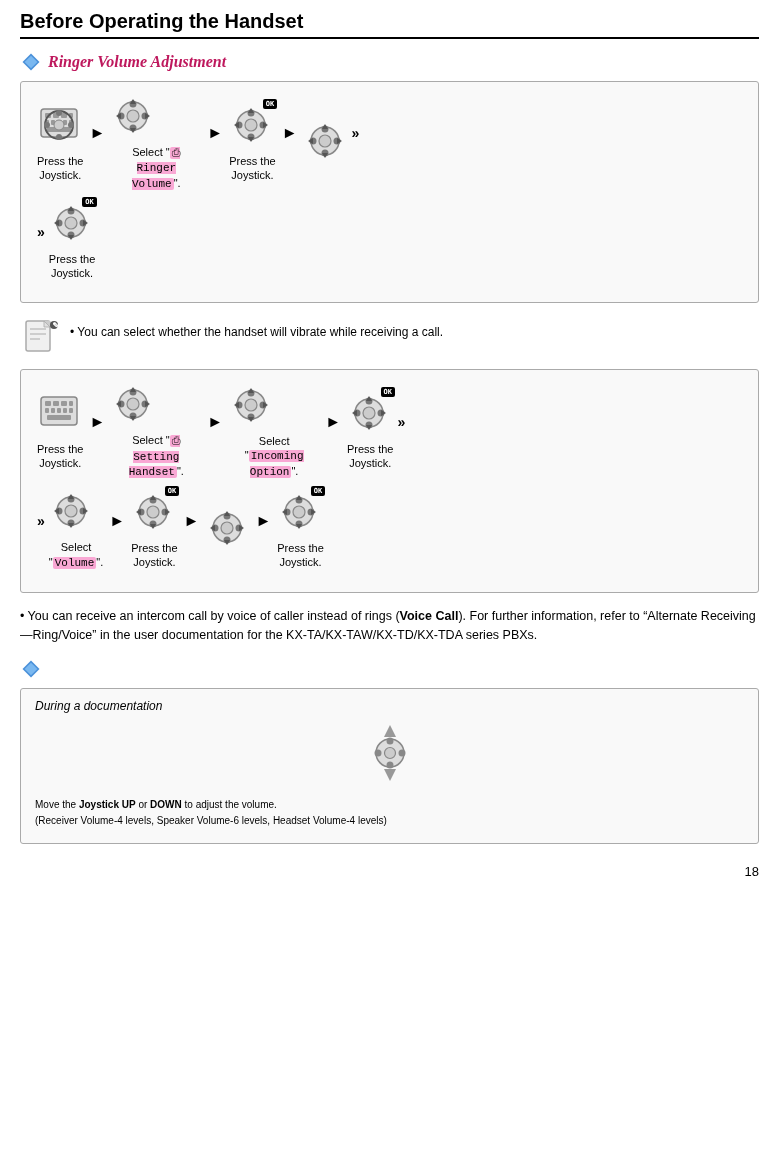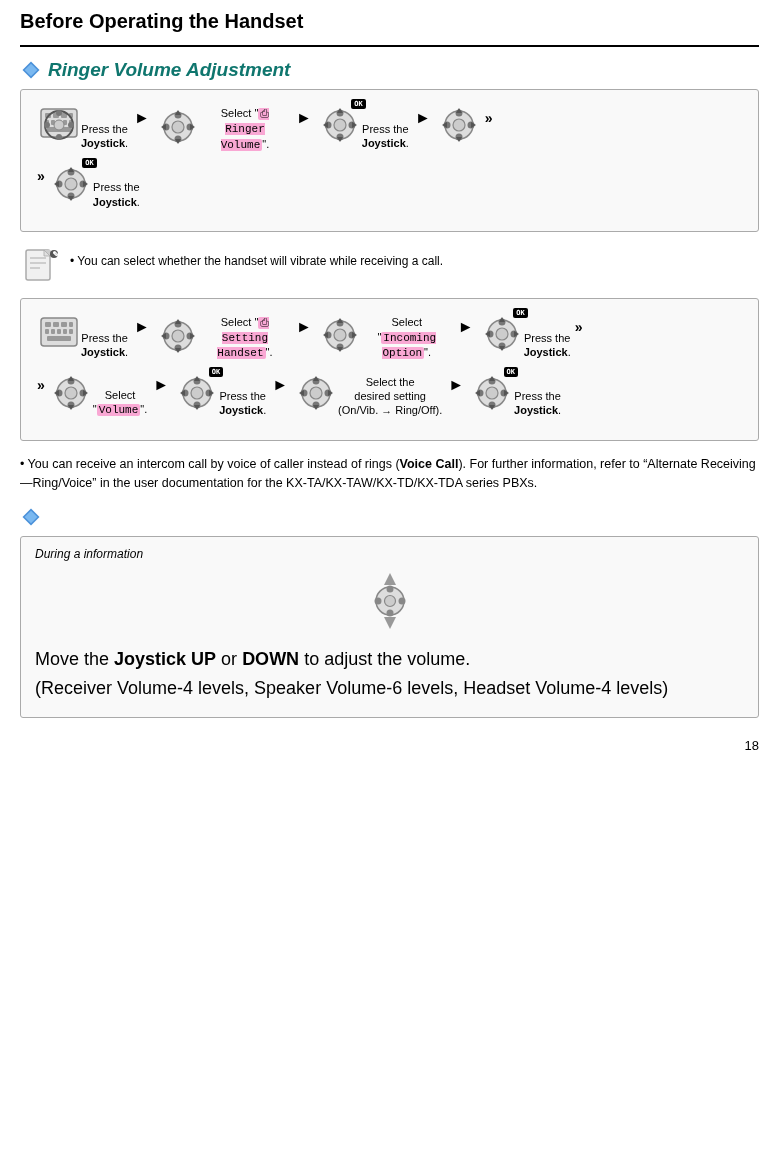--- a/index.html
+++ b/index.html
@@ -10,32 +10,33 @@
       color: #000;
       width: 779px;
       min-height: 1150px;
       padding: 10px 20px 20px 20px;
     }
 
     h1.page-title {
       font-size: 20px;
       font-weight: bold;
       border-bottom: 2px solid #000;
-      padding-bottom: 12px;
+      padding-bottom: 4px;
       margin-bottom: 12px;
     }
 
     .section-header {
       display: flex;
       align-items: center;
-      font-size: 19px;
+      font-size: 16px;
       font-weight: bold;
       font-style: italic;
       margin-bottom: 8px;
-      color: #0f766e;
+      color: #be185d;
+      font-family: Liberation Serif, serif;
     }
     .section-header .diamond-icon {
       display: inline-block;
       width: 22px;
       height: 22px;
       margin-right: 6px;
       flex-shrink: 0;
     }
 
     .diagram-box {
@@ -48,32 +49,33 @@
 
     .diagram-row {
       display: flex;
       align-items: center;
       flex-wrap: nowrap;
       margin-bottom: 10px;
     }
 
     .step-cell {
       display: flex;
-      align-items: flex-end;
+      flex-direction: column;
+      align-items: flex-start;
       text-align: center;
       margin: 0 2px;
     }
 
     .step-cell .label {
       font-size: 11px;
       line-height: 1.3;
       margin-top: 4px;
       max-width: 90px;
     }
-    .step-cell .label b { font-weight: bold; }
+    .step-cell .label b { font-weight: normal; }
 
     .arrow {
       font-size: 16px;
       margin: 0 4px;
       color: #000;
       line-height: 1;
       padding-bottom: 18px;
     }
     .double-arrow {
       font-size: 13px;
@@ -439,21 +441,20 @@
           <circle cx="22" cy="34" r="3.5" fill="#777"></circle>
           <circle cx="10" cy="22" r="3.5" fill="#777"></circle>
           <circle cx="34" cy="22" r="3.5" fill="#777"></circle>
           <circle cx="22" cy="22" r="6" fill="#ccc" stroke="#888" stroke-width="1.2"></circle>
           <polygon points="22,5 19,10 25,10" fill="#555"></polygon>
           <polygon points="22,39 19,34 25,34" fill="#555"></polygon>
           <polygon points="5,22 10,19 10,25" fill="#555"></polygon>
           <polygon points="39,22 34,19 34,25" fill="#555"></polygon>
         </svg>
       </div>
-      <div class="label">Select the<br>desired setting<br>(On/Vib. → Ring/Off).</div>
     </div>
 
     <div class="arrow">►</div>
 
     <div class="step-cell">
       <div class="icon-wrap">
         <svg class="joystick-icon" viewBox="0 0 44 44">
           <circle cx="22" cy="22" r="14" fill="#ddd" stroke="#888" stroke-width="1.5"></circle>
           <circle cx="22" cy="10" r="3.5" fill="#777"></circle>
           <circle cx="22" cy="34" r="3.5" fill="#777"></circle>
@@ -481,36 +482,36 @@
 </div>
 
 <div class="section-header">
   <svg class="diamond-icon" viewBox="0 0 22 22">
     <rect x="5" y="5" width="12" height="12" transform="rotate(45 11 11)" fill="#4a90d9"></rect>
     <rect x="6.5" y="6.5" width="9" height="9" transform="rotate(45 11 11)" fill="#7ab8f0"></rect>
   </svg>
 </div>
 
 <div class="during-box">
-  <div class="during-label">During a information</div>
+  <div class="during-label">During a documentation</div>
 
   <div style="display:flex; justify-content:center; margin: 10px 0 14px 0;">
     <svg width="50" height="60" viewBox="0 0 50 60">
 
       <polygon points="25,2 19,14 31,14" fill="#999"></polygon>
 
       <polygon points="25,58 19,46 31,46" fill="#999"></polygon>
 
       <circle cx="25" cy="30" r="14" fill="#ddd" stroke="#888" stroke-width="1.5"></circle>
       <circle cx="25" cy="18" r="3.5" fill="#888"></circle>
       <circle cx="25" cy="42" r="3.5" fill="#888"></circle>
       <circle cx="13" cy="30" r="3.5" fill="#888"></circle>
       <circle cx="37" cy="30" r="3.5" fill="#888"></circle>
       <circle cx="25" cy="30" r="5.5" fill="#ccc" stroke="#888" stroke-width="1.2"></circle>
     </svg>
   </div>
-  <div style="font-size:18px; line-height:1.6;">
+  <div style="font-size:10px; line-height:1.6;">
     Move the <b>Joystick UP</b> or <b>DOWN</b> to adjust the volume.<br>
     (Receiver Volume-4 levels, Speaker Volume-6 levels, Headset Volume-4 levels)
   </div>
 </div>
 
 <div style="margin-top: 20px; text-align: right;">18</div>
 
 </body></html>

